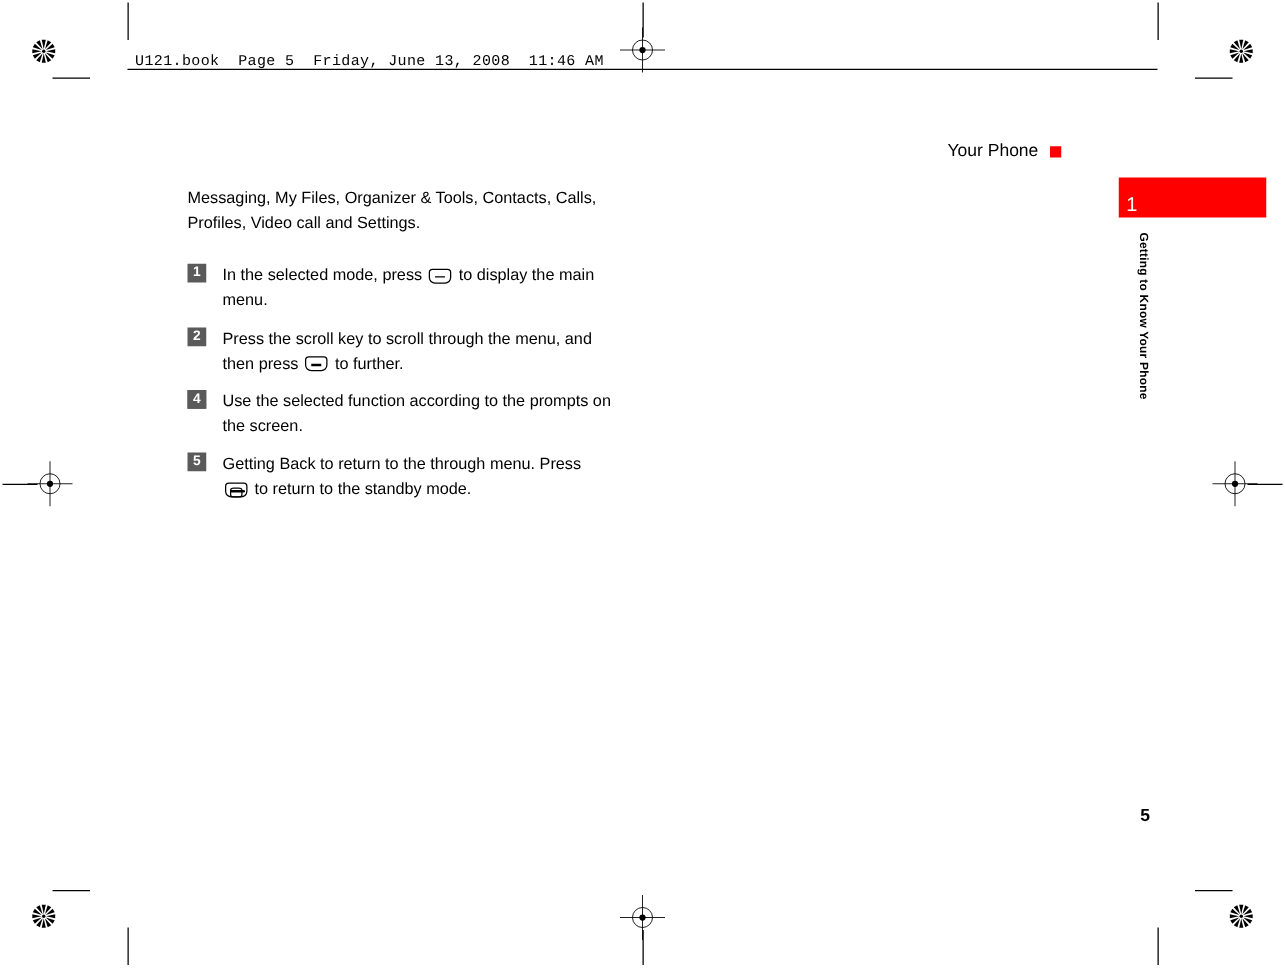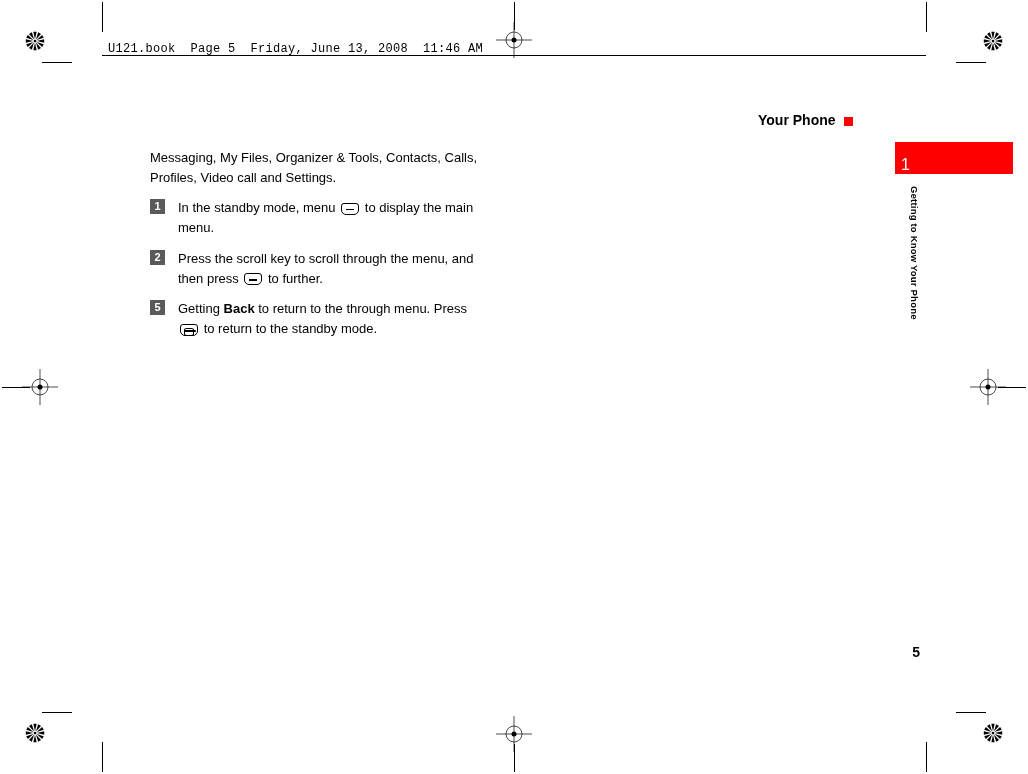--- a/index.html
+++ b/index.html
@@ -95,21 +95,21 @@
       letter-spacing: 0.3px;
       white-space: pre;
     }
 
     
     .running-header {
       position: absolute;
       top: 112px;
       left: 758px;
       font-size: 14px;
-      font-weight: bold;
+      font-weight: normal;
     }
     .running-header .sq {
       display: inline-block;
       width: 9px;
       height: 9px;
       background: #f00;
       margin-left: 5px;
       vertical-align: middle;
     }
 
@@ -147,21 +147,21 @@
     
     .content {
       position: absolute;
       left: 150px;
       top: 148px;
       width: 340px;
       font-size: 13px;
       line-height: 1.55;
       color: #000;
     }
-    .intro { margin-bottom: 10px; }
+    .intro { margin-bottom: 22px; }
     .step {
       position: relative;
       padding-left: 28px;
       margin-bottom: 10px;
     }
     .step-num {
       position: absolute;
       left: 0;
       top: 1px;
       width: 15px;
@@ -204,21 +204,21 @@
     .key-icon.end::before {
       content: '';
       position: absolute;
       left: 3px;
       top: 5px;
       width: 12px;
       height: 2px;
       background: #000;
       border-radius: 1px;
     }
-    .bold { font-weight: bold; }
+    .bold { font-weight: normal; }
 
     
     .page-number {
       position: absolute;
       right: 108px;
       bottom: 114px;
       font-size: 14px;
       font-weight: bold;
     }
   </style>
@@ -367,38 +367,39 @@
   <span class="num">1</span>
 </div>
 
 <div class="vertical-title">Getting to Know Your Phone</div>
 
 <div class="content">
   <div class="intro">Messaging, My Files, Organizer &amp; Tools, Contacts, Calls, Profiles, Video call and Settings.</div>
 
   <div class="step">
     <div class="step-num">1</div>
-    <span>In the standby mode, menu </span>
+    <span>In the selected mode, press </span>
     <span class="key-icon"></span>
     <span> to display the main menu.</span>
   </div>
 
   <div class="step">
     <div class="step-num">2</div>
     <span>Press the scroll key to scroll through the menu, and then press </span>
     <span class="key-icon"></span>
     <span> to further.</span>
   </div>
 
   <div class="step">
     <div class="step-num">3</div>
   </div>
 
   <div class="step">
     <div class="step-num">4</div>
+    <span>Use the selected function according to the prompts on the screen.</span>
   </div>
 
   <div class="step">
     <div class="step-num">5</div>
     <span>Getting </span><span class="bold">Back</span><span> to return to the through menu. Press </span>
     <span class="key-icon end"></span>
     <span> to return to the standby mode.</span>
   </div>
 </div>
 

